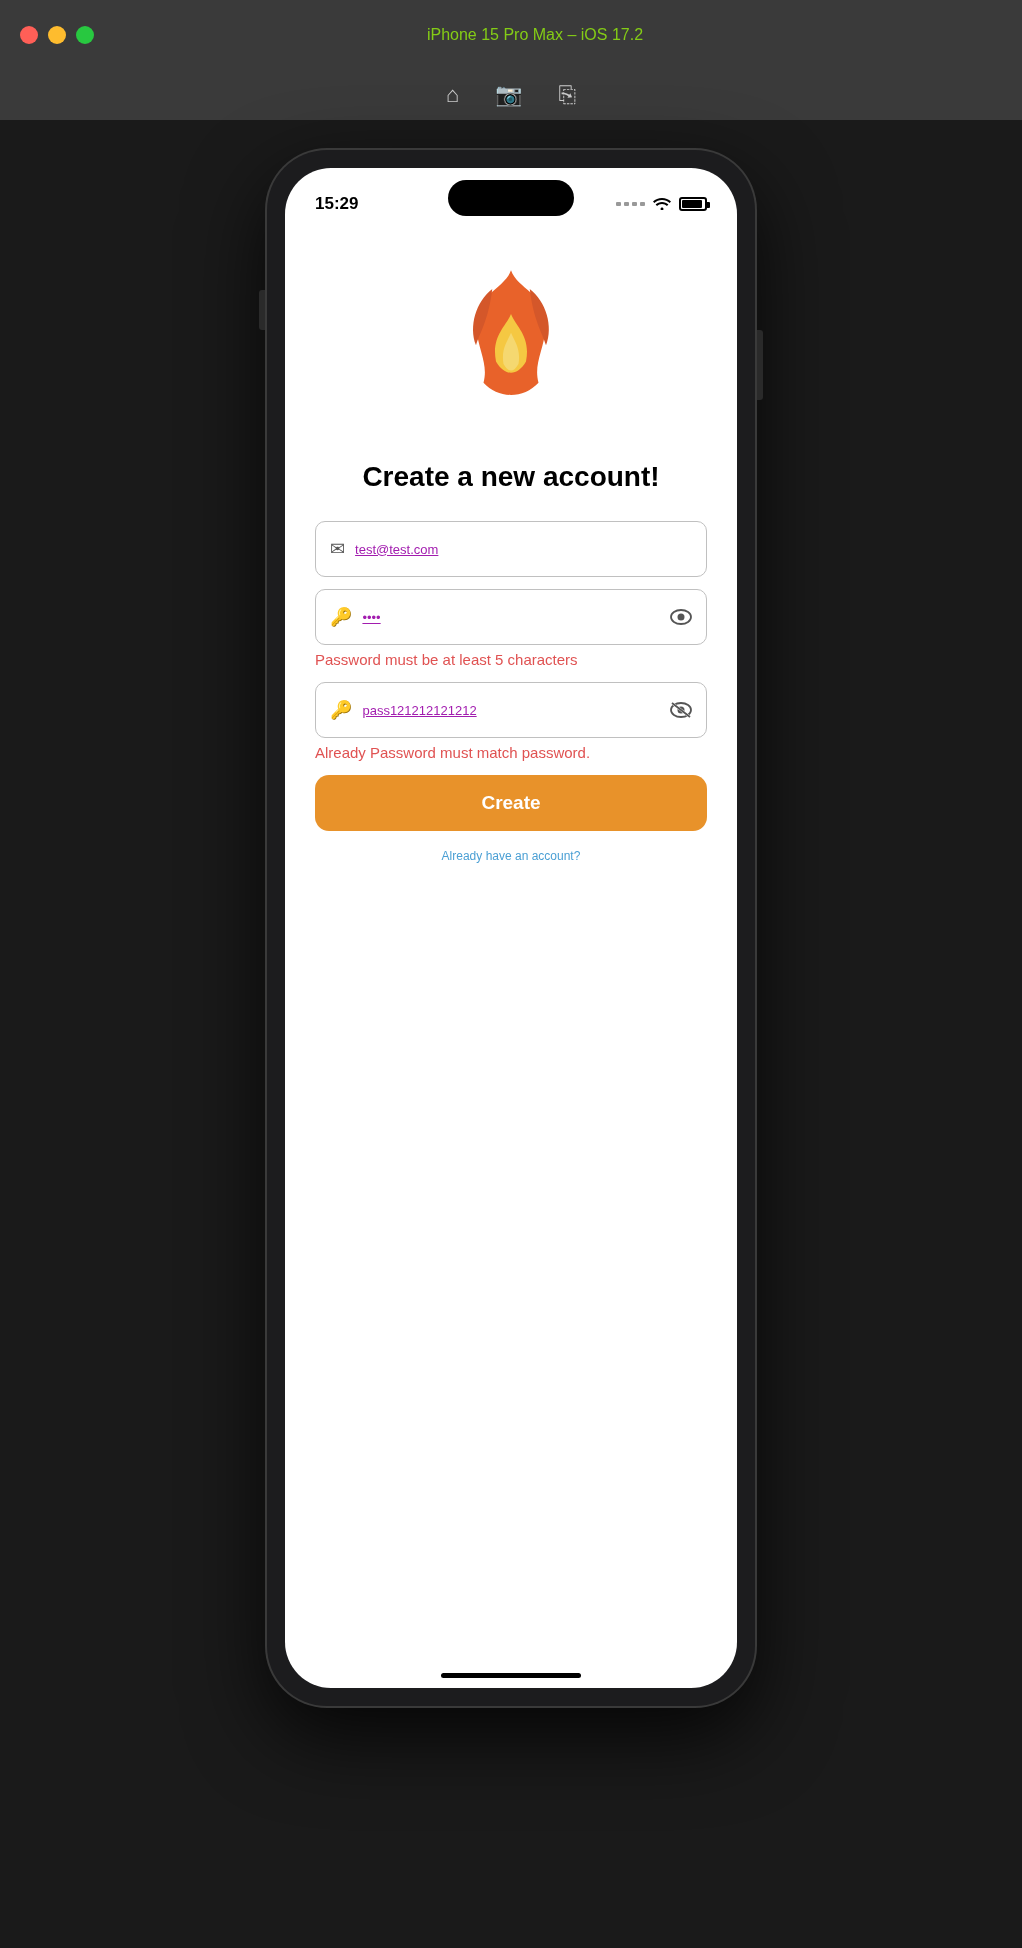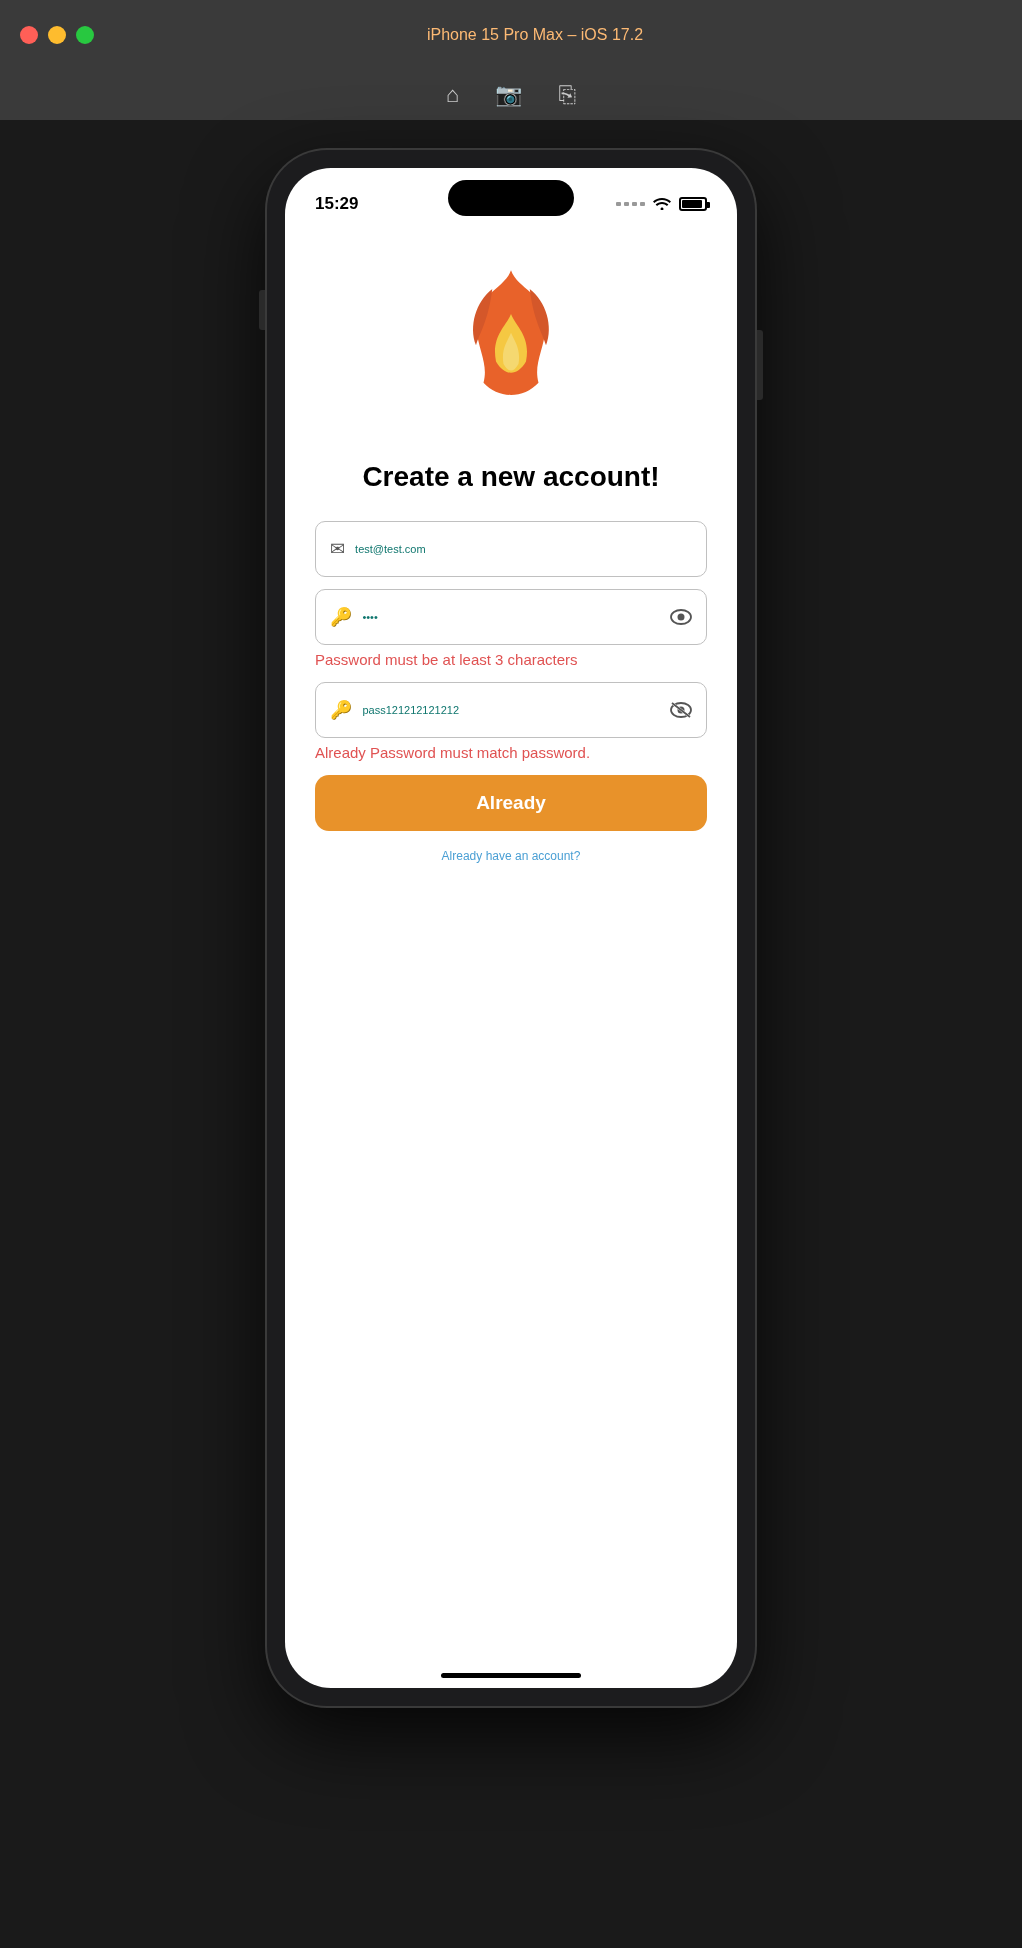--- a/index.html
+++ b/index.html
@@ -38,21 +38,21 @@
     .traffic-light {
       width: 18px;
       height: 18px;
       border-radius: 50%;
     }
     .traffic-light.red { background: #ff5f57; }
     .traffic-light.yellow { background: #febc2e; }
     .traffic-light.green { background: #28c840; }
 
     .title-bar-text {
-      color: #fdba74;
+      color: #84cc16;
       font-size: 16px;
       font-weight: 500;
       margin-left: 48px;
     }
 
     .toolbar-wrapper {
       width: 100%;
       background: #3a3a3a;
       display: flex;
       justify-content: center;
@@ -247,23 +247,24 @@
       font-size: 18px;
       color: #555;
       margin-right: 10px;
       flex-shrink: 0;
     }
 
     .input-field {
       flex: 1;
       border: none;
       outline: none;
-      font-size: 11px;
-      color: #0f766e;
+      font-size: 13px;
+      color: #a21caf;
       background: transparent;
+      text-decoration: underline;
     }
 
     .input-field::placeholder {
       color: #aaa;
     }
 
     .toggle-visibility {
       background: none;
       border: none;
       cursor: pointer;
@@ -388,39 +389,39 @@
           <input class="input-field" type="password" value="pass" style="">
           <button class="toggle-visibility">
 
             <svg width="22" height="16" viewBox="0 0 22 16" fill="none">
               <ellipse cx="11" cy="8" rx="10" ry="7" stroke="#555" stroke-width="1.8"></ellipse>
               <circle cx="11" cy="8" r="3.5" fill="#555"></circle>
             </svg>
           </button>
         </div>
 
-        <div class="error-text">Password must be at least 3 characters</div>
+        <div class="error-text">Password must be at least 5 characters</div>
 
         <div class="input-wrapper">
           <span class="input-icon">🔑</span>
           <input class="input-field" type="text" value="pass121212121212" style="">
           <button class="toggle-visibility">
 
             <svg width="22" height="18" viewBox="0 0 22 18" fill="none">
               <ellipse cx="11" cy="9" rx="10" ry="7" stroke="#555" stroke-width="1.8"></ellipse>
               <circle cx="11" cy="9" r="3.5" fill="#555"></circle>
               <line x1="2" y1="2" x2="20" y2="16" stroke="#fff" stroke-width="2.5"></line>
               <line x1="2" y1="2" x2="20" y2="16" stroke="#555" stroke-width="1.8"></line>
             </svg>
           </button>
         </div>
 
         <div class="error-text">Already Password must match password.</div>
 
-        <button class="signup-button">Already</button>
+        <button class="signup-button">Create</button>
 
         <button class="login-link">Already have an account?</button>
 
       </div>
     </div>
 
     <div class="home-indicator"></div>
 
   </div>
 </div>

